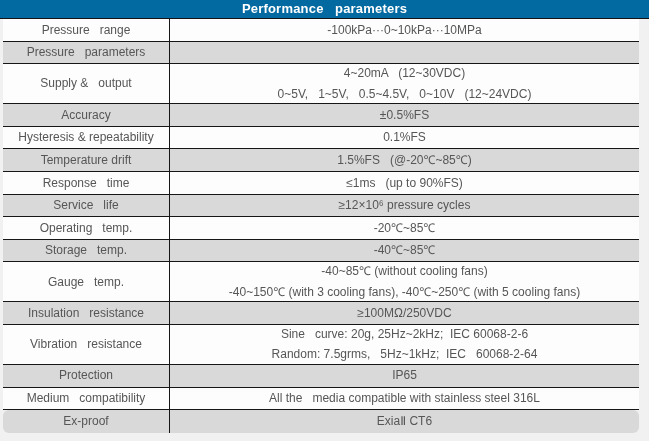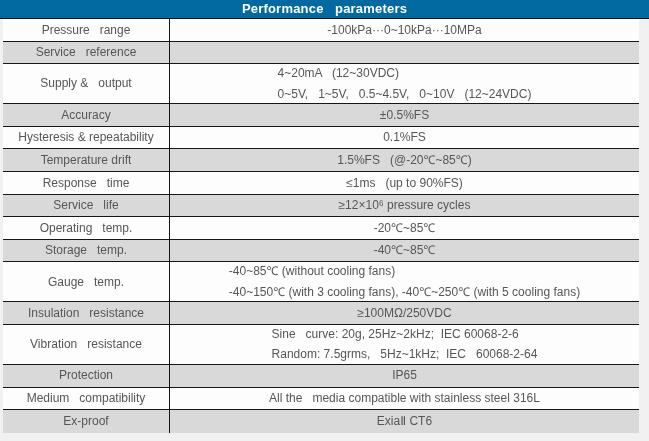--- a/index.html
+++ b/index.html
@@ -42,28 +42,29 @@
   }
   .row {
     display: flex;
     height: 22.6px;
     box-sizing: border-box;
     border-bottom: 1px solid #161616;
     background: #fdfdfd;
   }
   .row.shaded { background: #d9d9d9; }
   .row.tall { height: 40px; }
-  .row.last { border-bottom: none; }
+  .row.last { border-bottom: none; border-radius: 6px; }
   .cell {
     display: flex;
     align-items: center;
     justify-content: center;
     color: #565656;
     font-size: 12px;
     white-space: pre-wrap;
+    text-align: center;
     line-height: 20.5px;
   }
   .label-cell {
     width: 167px;
     box-sizing: border-box;
     border-right: 1px solid #161616;
     flex: 0 0 auto;
   }
   .value-cell { flex: 1 1 auto; }
 </style>
@@ -77,21 +78,21 @@
   </div>
 
   <div class="spec-table">
 
     <div class="row">
       <div class="cell label-cell">Pressure   range</div>
       <div class="cell value-cell">-100kPa···0~10kPa···10MPa</div>
     </div>
 
     <div class="row shaded">
-      <div class="cell label-cell">Service   reference</div>
+      <div class="cell label-cell">Pressure   parameters</div>
     </div>
 
     <div class="row tall">
       <div class="cell label-cell">Supply &amp;   output</div>
       <div class="cell value-cell">4~20mA   (12~30VDC)
 0~5V,   1~5V,   0.5~4.5V,   0~10V   (12~24VDC)</div>
     </div>
 
     <div class="row shaded">
       <div class="cell label-cell">Accuracy</div>

